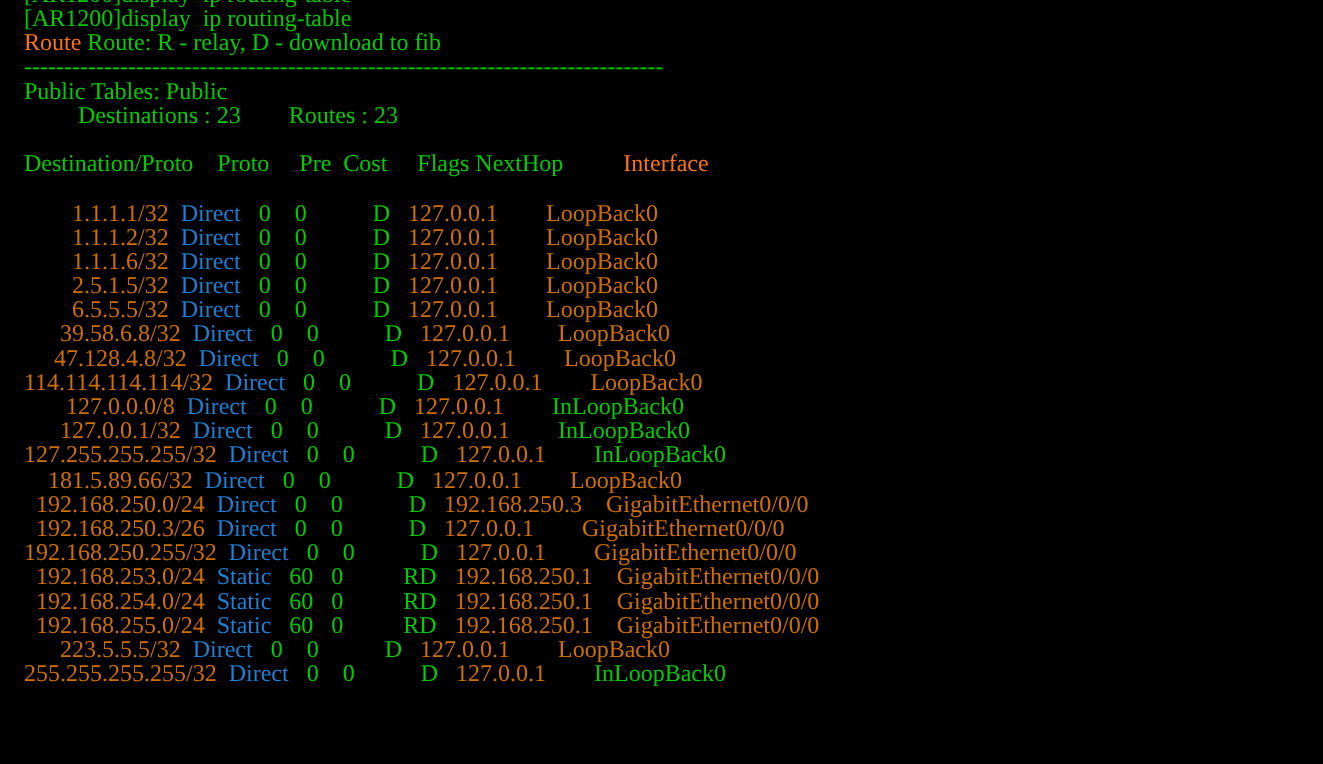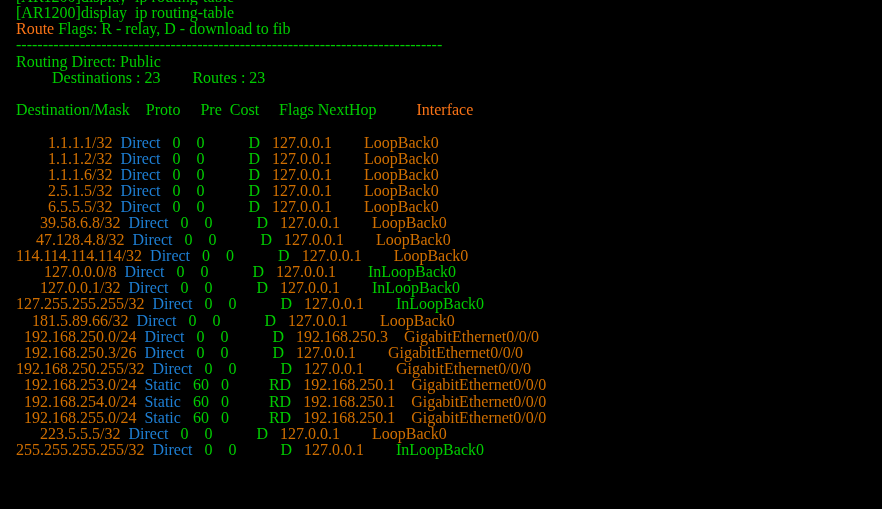--- a/index.html
+++ b/index.html
@@ -40,26 +40,26 @@
 .c-orange{color:#d06f00}
 .c-blue{color:#1e7fd4}
 .c-magenta{color:#f97316}</style></head>
 <body>
 
 <div id="screen">
     <div class="clip">
       <div class="line"><span class="c-green">[AR1200]display  ip routing-table</span></div>
     </div>
     <div class="line"><span class="c-green">[AR1200]display  ip routing-table</span></div>
-    <div class="line"><span class="c-magenta">Route</span><span class="c-green"> Flags: R - relay, D - download to fib</span></div>
+    <div class="line"><span class="c-magenta">Route</span><span class="c-green"> Route: R - relay, D - download to fib</span></div>
     <div class="line"><span class="c-green">--------------------------------------------------------------------------------</span></div>
-    <div class="line"><span class="c-green">Routing Direct: Public</span></div>
+    <div class="line"><span class="c-green">Public Tables: Public</span></div>
     <div class="line"><span class="c-green">         Destinations : 23        Routes : 23</span></div>
     <div class="line"></div>
-    <div class="line"><span class="c-green">Destination/Mask    Proto     Pre  Cost     Flags NextHop          </span><span class="c-magenta">Interface</span></div>
+    <div class="line"><span class="c-green">Destination/Proto    Proto     Pre  Cost     Flags NextHop          </span><span class="c-magenta">Interface</span></div>
     <div class="line"></div>
     <div class="line"><span class="c-orange">        1.1.1.1/32</span><span class="c-blue">  Direct</span><span class="c-green">   0    0           D   </span><span class="c-orange">127.0.0.1        </span><span class="c-orange">LoopBack0</span></div>
     <div class="line"><span class="c-orange">        1.1.1.2/32</span><span class="c-blue">  Direct</span><span class="c-green">   0    0           D   </span><span class="c-orange">127.0.0.1        </span><span class="c-orange">LoopBack0</span></div>
     <div class="line"><span class="c-orange">        1.1.1.6/32</span><span class="c-blue">  Direct</span><span class="c-green">   0    0           D   </span><span class="c-orange">127.0.0.1        </span><span class="c-orange">LoopBack0</span></div>
     <div class="line"><span class="c-orange">        2.5.1.5/32</span><span class="c-blue">  Direct</span><span class="c-green">   0    0           D   </span><span class="c-orange">127.0.0.1        </span><span class="c-orange">LoopBack0</span></div>
     <div class="line"><span class="c-orange">        6.5.5.5/32</span><span class="c-blue">  Direct</span><span class="c-green">   0    0           D   </span><span class="c-orange">127.0.0.1        </span><span class="c-orange">LoopBack0</span></div>
     <div class="line"><span class="c-orange">      39.58.6.8/32</span><span class="c-blue">  Direct</span><span class="c-green">   0    0           D   </span><span class="c-orange">127.0.0.1        </span><span class="c-orange">LoopBack0</span></div>
     <div class="line"><span class="c-orange">     47.128.4.8/32</span><span class="c-blue">  Direct</span><span class="c-green">   0    0           D   </span><span class="c-orange">127.0.0.1        </span><span class="c-orange">LoopBack0</span></div>
     <div class="line"><span class="c-orange">114.114.114.114/32</span><span class="c-blue">  Direct</span><span class="c-green">   0    0           D   </span><span class="c-orange">127.0.0.1        </span><span class="c-orange">LoopBack0</span></div>
     <div class="line"><span class="c-orange">       127.0.0.0/8</span><span class="c-blue">  Direct</span><span class="c-green">   0    0           D   </span><span class="c-orange">127.0.0.1        </span><span class="c-green">InLoopBack0</span></div>

